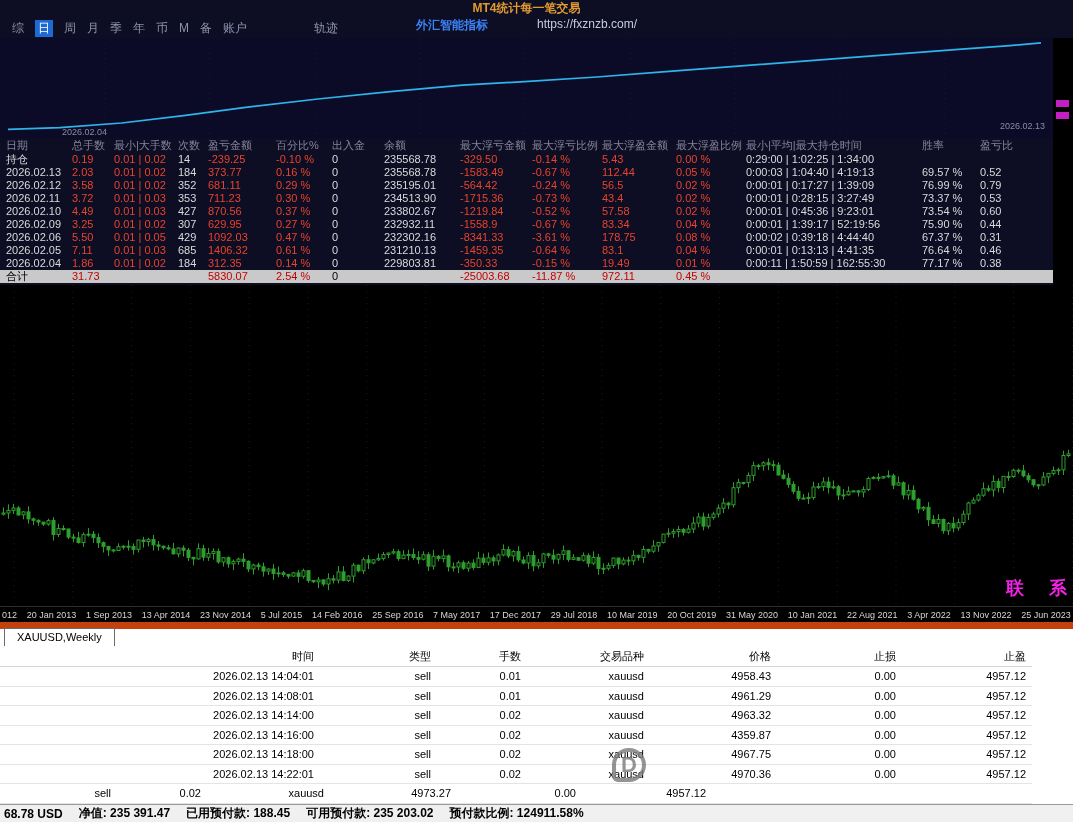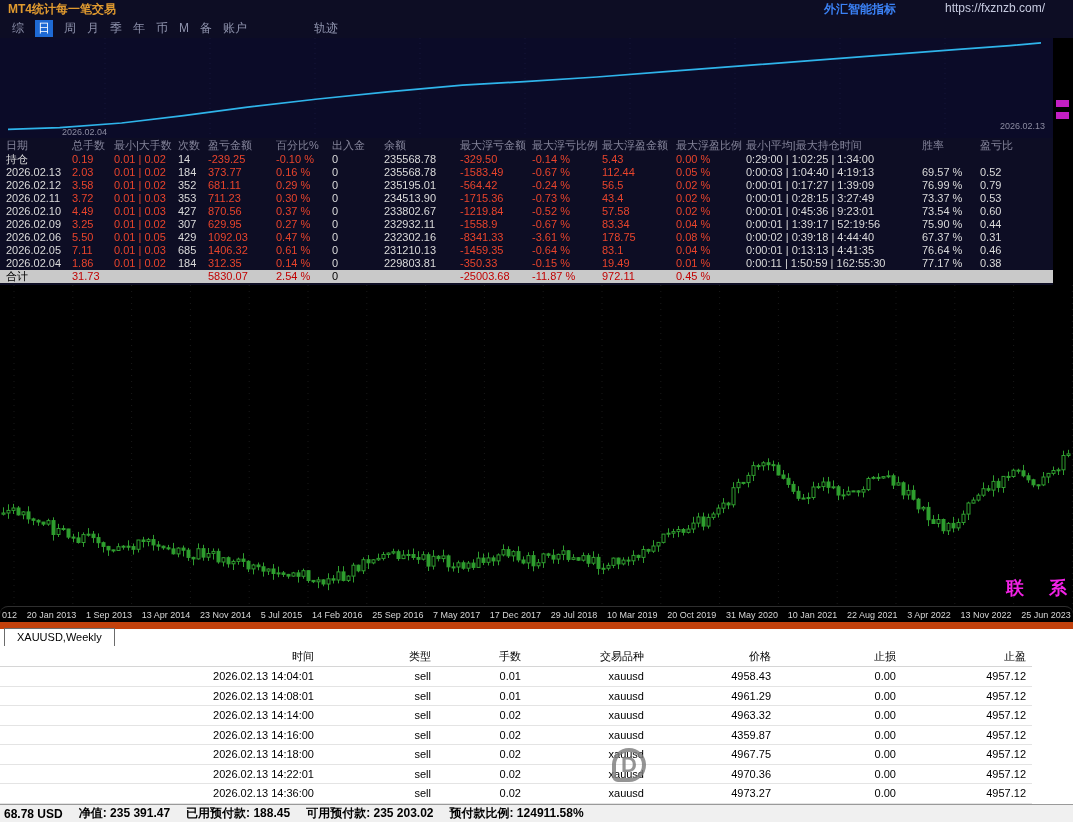--- a/index.html
+++ b/index.html
@@ -3,21 +3,21 @@
 <meta charset="utf-8">
 <style>
   *{box-sizing:border-box;margin:0;padding:0}
   html,body{background:#222;}
   .screen{position:relative;width:1073px;height:822px;background:#000;overflow:hidden;
           font-family:"Liberation Sans","DejaVu Sans",sans-serif;}
 
   
   .stats-panel{position:absolute;left:0;top:0;width:1073px;height:285px;background:#0d0d24;}
   .title-bar{display:flex;justify-content:space-between;align-items:center;height:18px;
-             padding:0 28px 0 8px;font-size:12px;white-space:nowrap;}
+             padding:0 28px 0 8px;font-size:12px;white-space:nowrap;flex-direction:column;}
   .tb-title{color:#e09a2f;font-weight:bold;}
   .tb-right{display:flex;gap:6px;}
   .tb-brand{color:#3b82f6;font-weight:bold;}
   .tb-url{color:#c7cbe0;padding-left:43px;}
   .menu-bar{display:flex;align-items:center;height:20px;padding-left:12px;gap:11px;
             font-size:12px;color:#8f93ad;}
   .menu-item{cursor:default;}
   .menu-item.active{background:#1e6ad4;color:#fff;padding:0 3px;}
   .menu-item.trail{margin-left:56px;}
   .chart-row{position:relative;height:100px;}
@@ -39,21 +39,21 @@
   .s-row .w{color:#dadada}
   .s-row .r{color:#e8442c}
   .s-row.total{background:#c9c9c9;}
   .s-row.total .w{color:#000;}
   .s-row.total .r{color:#c00000;}
 
   
   .candle-area{position:absolute;left:0;top:285px;width:1073px;height:321px;background:#000;}
   .x-axis{position:absolute;left:0;top:606px;width:1073px;height:16px;background:#000;
           border-top:1px solid #2e2e2e;display:flex;justify-content:space-between;align-items:center;
-          padding:0 2px;font-size:9px;color:#d6d6d6;white-space:nowrap;border-radius:8px;}
+          padding:0 2px;font-size:9px;color:#d6d6d6;white-space:nowrap;}
   .tab-bar{position:absolute;left:0;top:622px;width:1073px;height:24px;background:#fff;
            border-top:7px solid #c2410c;display:flex;align-items:flex-end;}
   .tab{margin-left:4px;border:1px solid #6b6b6b;border-bottom:none;background:#fff;
        padding:2px 12px 3px;font-size:11px;color:#000;}
 
   
   .trades{position:absolute;left:0;top:646px;width:1073px;height:158px;background:#fff;padding-right:41px;}
   .t-row{display:flex;height:19.5px;align-items:center;border-bottom:1px solid #e4e4e4;
          font-size:11px;color:#000;}
   .t-row.head{height:21px;border-bottom:1px solid #d6d6d6;}
@@ -855,21 +855,20 @@
         <div class="t-row">
           <div class="t-cell tc0">2026.02.13 14:22:01</div>
           <div class="t-cell tc1">sell</div>
           <div class="t-cell tc2">0.02</div>
           <div class="t-cell tc3">xauusd</div>
           <div class="t-cell tc4">4970.36</div>
           <div class="t-cell tc5">0.00</div>
           <div class="t-cell tc6">4957.12</div>
         </div>
         <div class="t-row">
-          <div class="t-cell tc0">2026.02.13 14:36:00</div>
           <div class="t-cell tc1">sell</div>
           <div class="t-cell tc2">0.02</div>
           <div class="t-cell tc3">xauusd</div>
           <div class="t-cell tc4">4973.27</div>
           <div class="t-cell tc5">0.00</div>
           <div class="t-cell tc6">4957.12</div>
         </div>
       </div>
   </div>
 

